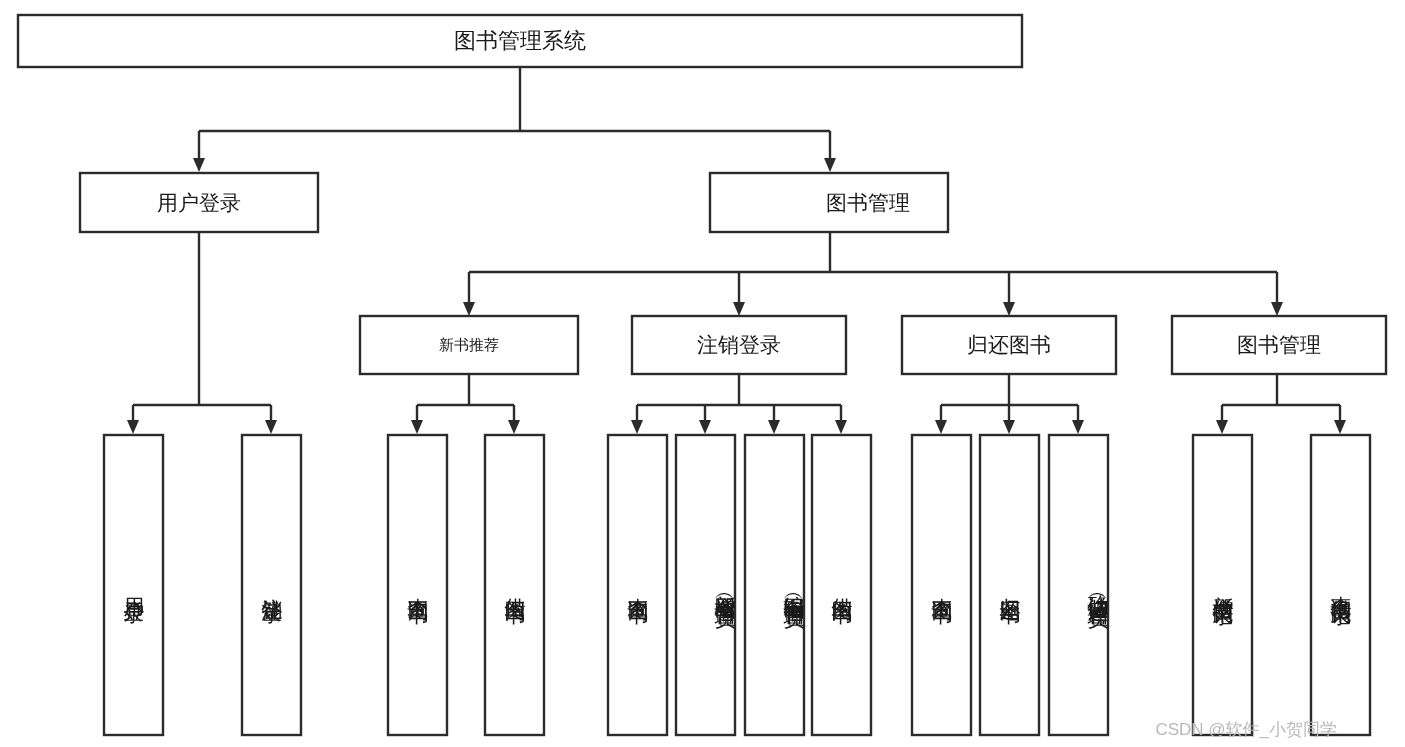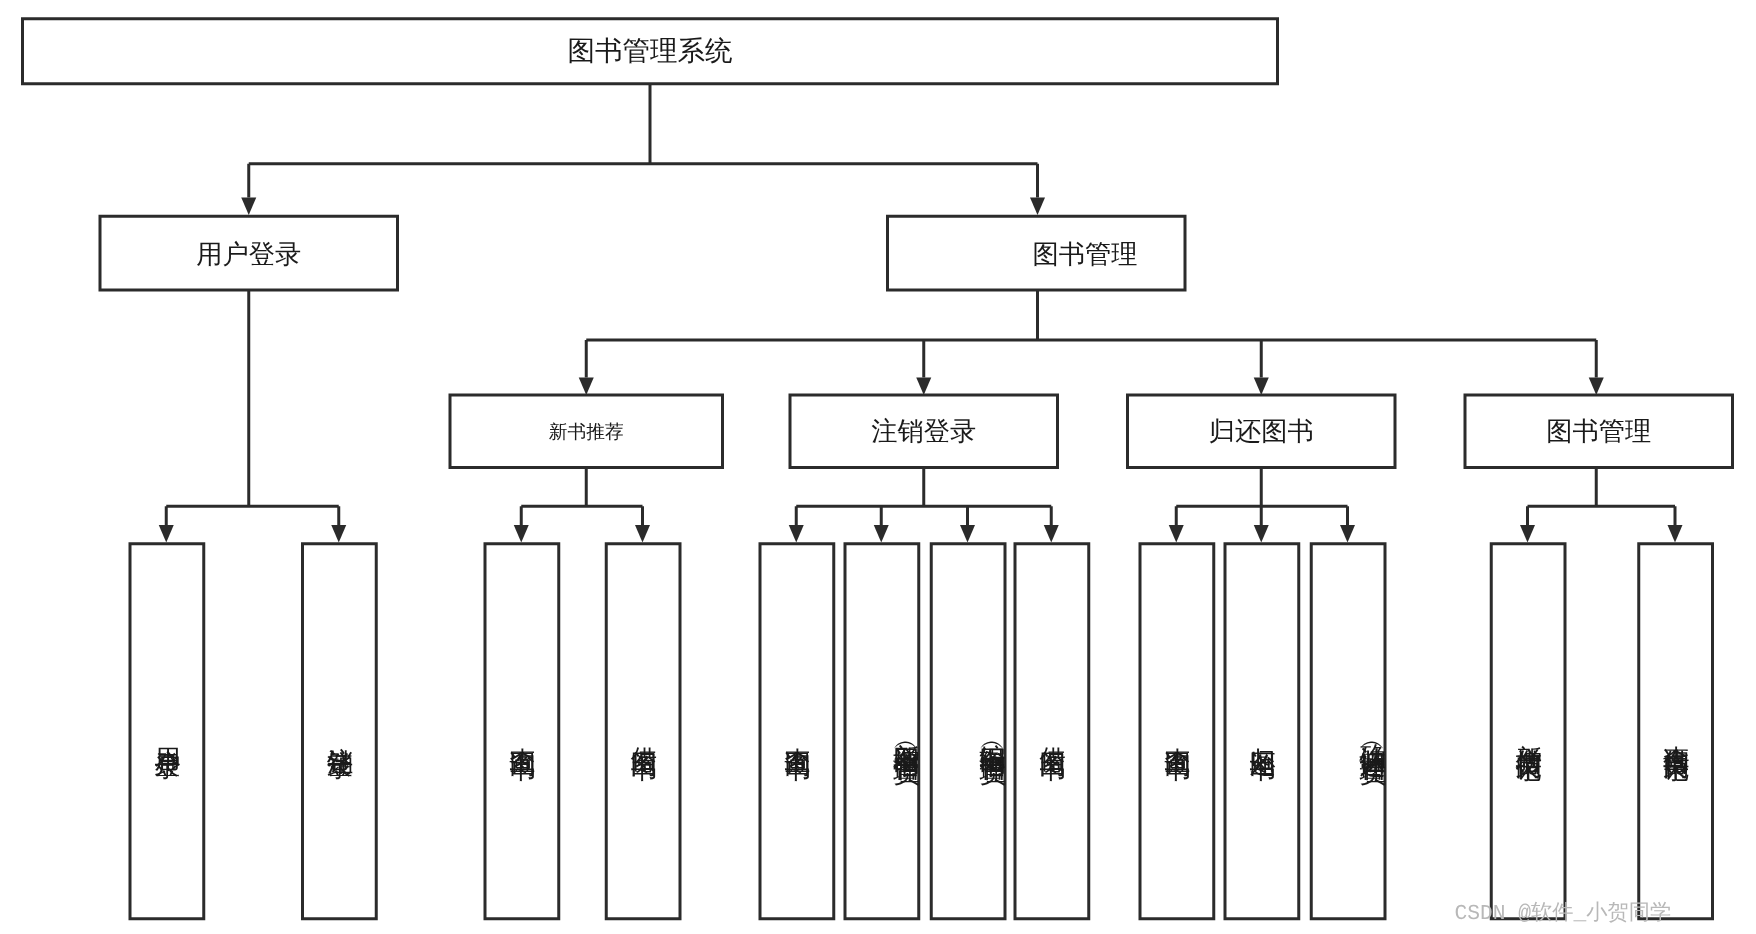--- a/index.html
+++ b/index.html
@@ -65,21 +65,21 @@
     display: flex;
     align-items: center;
     justify-content: center;
     white-space: nowrap;
     pointer-events: none;
   }
   .watermark {
     position: absolute;
     right: 8px;
     bottom: 6px;
-    font-family: Liberation Mono, monospace;
+    font-family: Liberation Sans, sans-serif;
     font-size: 17px;
     color: #b8b8b8;
     white-space: nowrap;
     margin-left: 24px;
   }
 </style>
 </head>
 <body>
 
 <div id="diagram-root">

